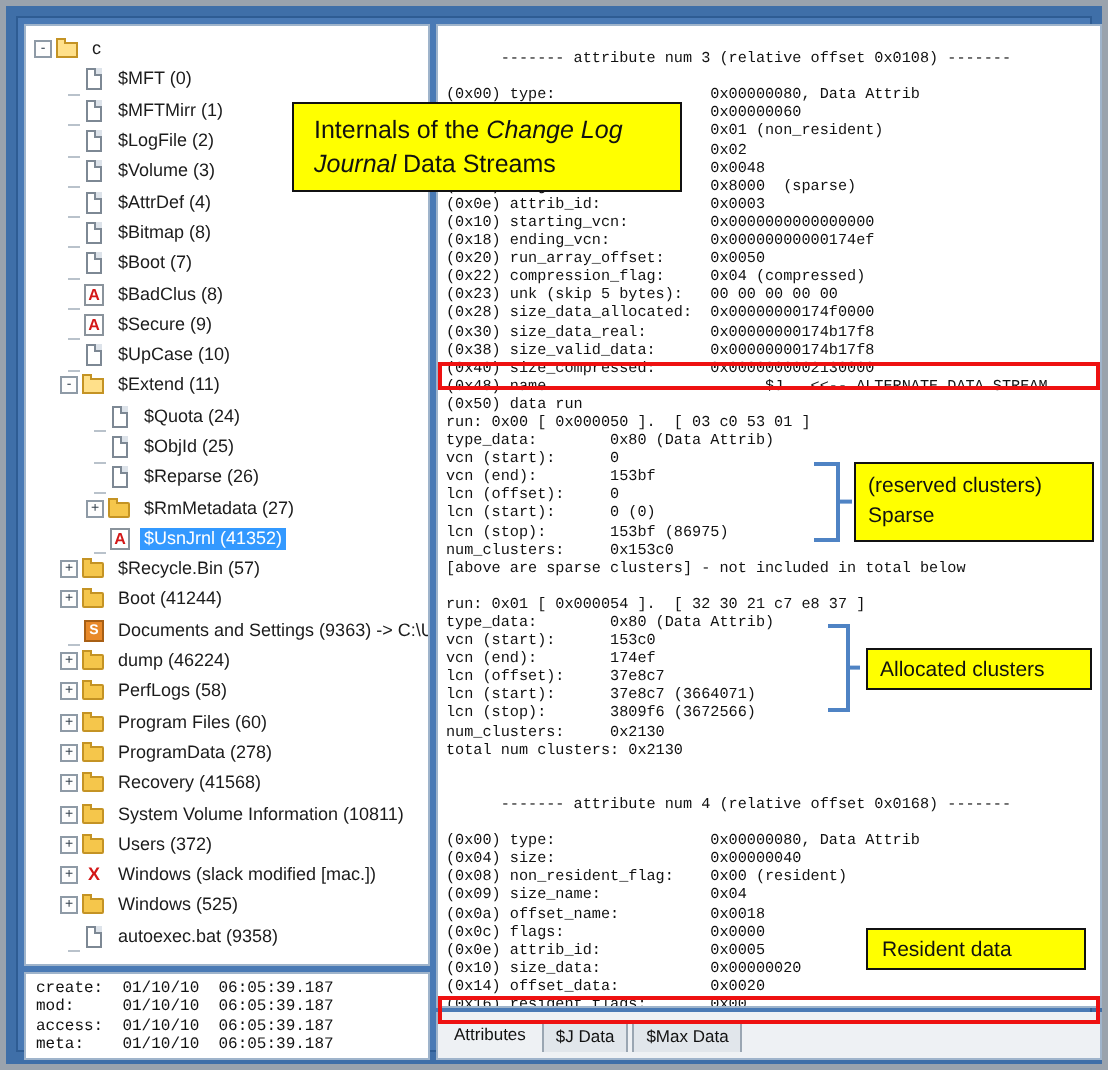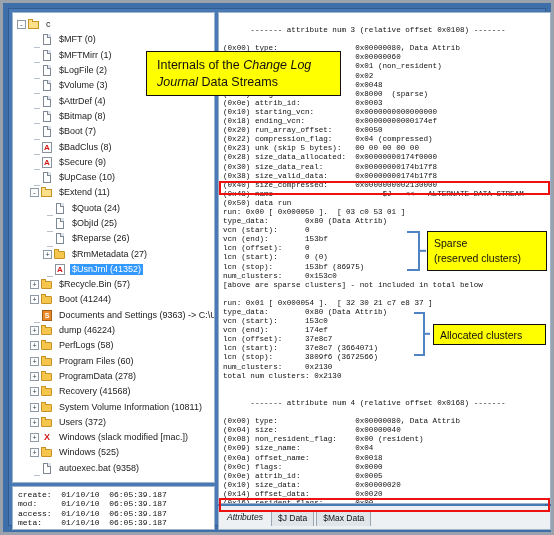--- a/index.html
+++ b/index.html
@@ -128,21 +128,21 @@
     box-sizing:border-box;
     background:#eef1f4;border:1px solid #9fb4cb;border-top:none;
     display:flex;align-items:flex-start;padding:4px 0 0 2px;
   }
   .tab{
     font-size:8.5px;color:#111;padding:2px 6px 3px 6px;
     border:1px solid #9aa6b2;border-bottom:none;background:#e1e6eb;
     margin-right:2px;line-height:10px;
   }
   .tab.active{background:#f4f6f8;border-color:#8d99a5;}
-  .tab.plain{border:none;background:transparent;font-style:italic;}
+  .tab.plain{border:none;background:transparent;}
 
   
   .callout{
     position:absolute;background:#ffff00;border:1.6px solid #111;
     color:#111;box-sizing:border-box;z-index:30;
   }
   #callout-title{
     left:137px;top:42px;width:195px;height:45px;
     padding:5px 8px 0 10px;font-size:12.5px;line-height:16.5px;
   }
@@ -358,25 +358,26 @@
         <div class="tab">$J Data</div>
         <div class="tab">$Max Data</div>
       </div>
 
     <div class="callout" id="callout-title">
       <span>Internals of the </span><i>Change Log Journal</i><span> Data Streams</span>
     </div>
 
     <div class="brace" id="brace-sparse"></div>
     <div class="callout" id="callout-sparse">
+      <div>(reserved clusters)</div>
       <div>Sparse</div>
-      <div>(reserved clusters)</div>
     </div>
 
     <div class="brace" id="brace-alloc"></div>
     <div class="callout" id="callout-alloc">Allocated clusters</div>
 
+    <div class="callout" id="callout-resident">Resident data</div>
 
     <div class="redbox" id="redbox-j"></div>
     <div class="redbox" id="redbox-max"></div>
 
   </div>
 </div>
 
 </body></html>

